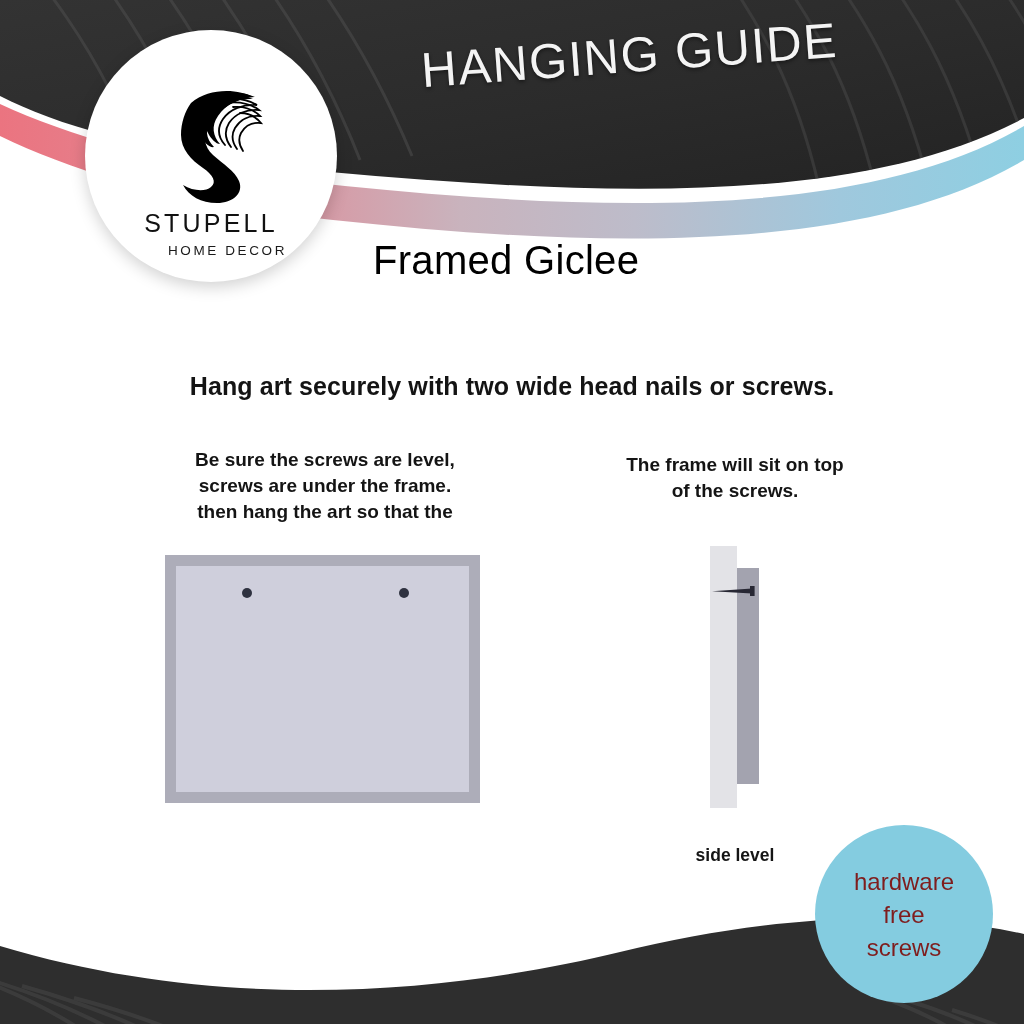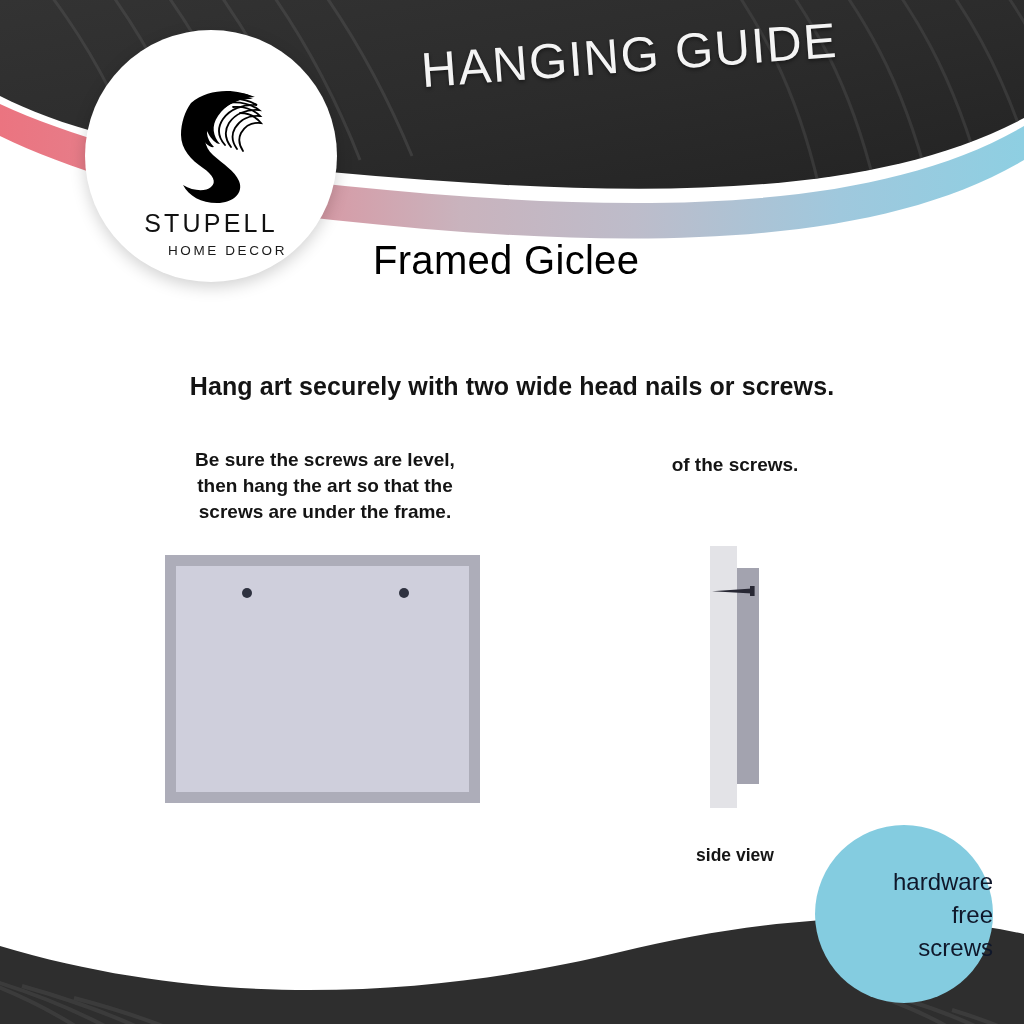--- a/index.html
+++ b/index.html
@@ -190,23 +190,23 @@
   .hw-badge {
     position: absolute;
     left: 815px;
     top: 825px;
     width: 178px;
     height: 178px;
     border-radius: 50%;
     background: #84cce0;
     display: flex;
     flex-direction: column;
-    align-items: flex-end;
+    align-items: center;
     justify-content: center;
-    color: #0f172a;
+    color: #7f1d1d;
     font-size: 24px;
     line-height: 33px;
     font-weight: 400;
   }
   .hw-badge span { display: block; text-align: center; }
 </style>
 </head>
 <body>
 
 <div id="page">
@@ -301,46 +301,47 @@
     <div class="logo-name">STUPELL</div>
     <div class="logo-sub">HOME DECOR</div>
   </div>
 
   <div class="product-type">Framed Giclee</div>
 
   <div class="main-instruction">Hang art securely with two wide head nails or screws.</div>
 
   <div class="caption caption-left">
     <div>Be sure the screws are level,</div>
+    <div>screws are under the frame.</div>
     <div>then hang the art so that the</div>
-    <div>screws are under the frame.</div>
   </div>
 
   <div class="front-view">
     <div class="front-view-inner">
       <div class="screw-dot left"></div>
       <div class="screw-dot right"></div>
     </div>
   </div>
 
 
   <div class="caption caption-right">
+    <div>The frame will sit on top</div>
     <div>of the screws.</div>
   </div>
 
   <div class="side-view">
     <div class="wall-strip"></div>
     <div class="frame-slab"></div>
     <svg class="nail" viewBox="0 0 48 10">
       <path fill="#272733" d="M0,5.2 L40,2.6 L40,7.4 Z"></path>
       <rect x="38" y="0" width="4.6" height="10" fill="#272733"></rect>
     </svg>
   </div>
 
-  <div class="view-label view-label-side">side view</div>
+  <div class="view-label view-label-side">side level</div>
 
   <div class="hw-badge">
     <span>hardware</span>
     <span>free</span>
     <span>screws</span>
   </div>
 
 </div>
 
 </body></html>

